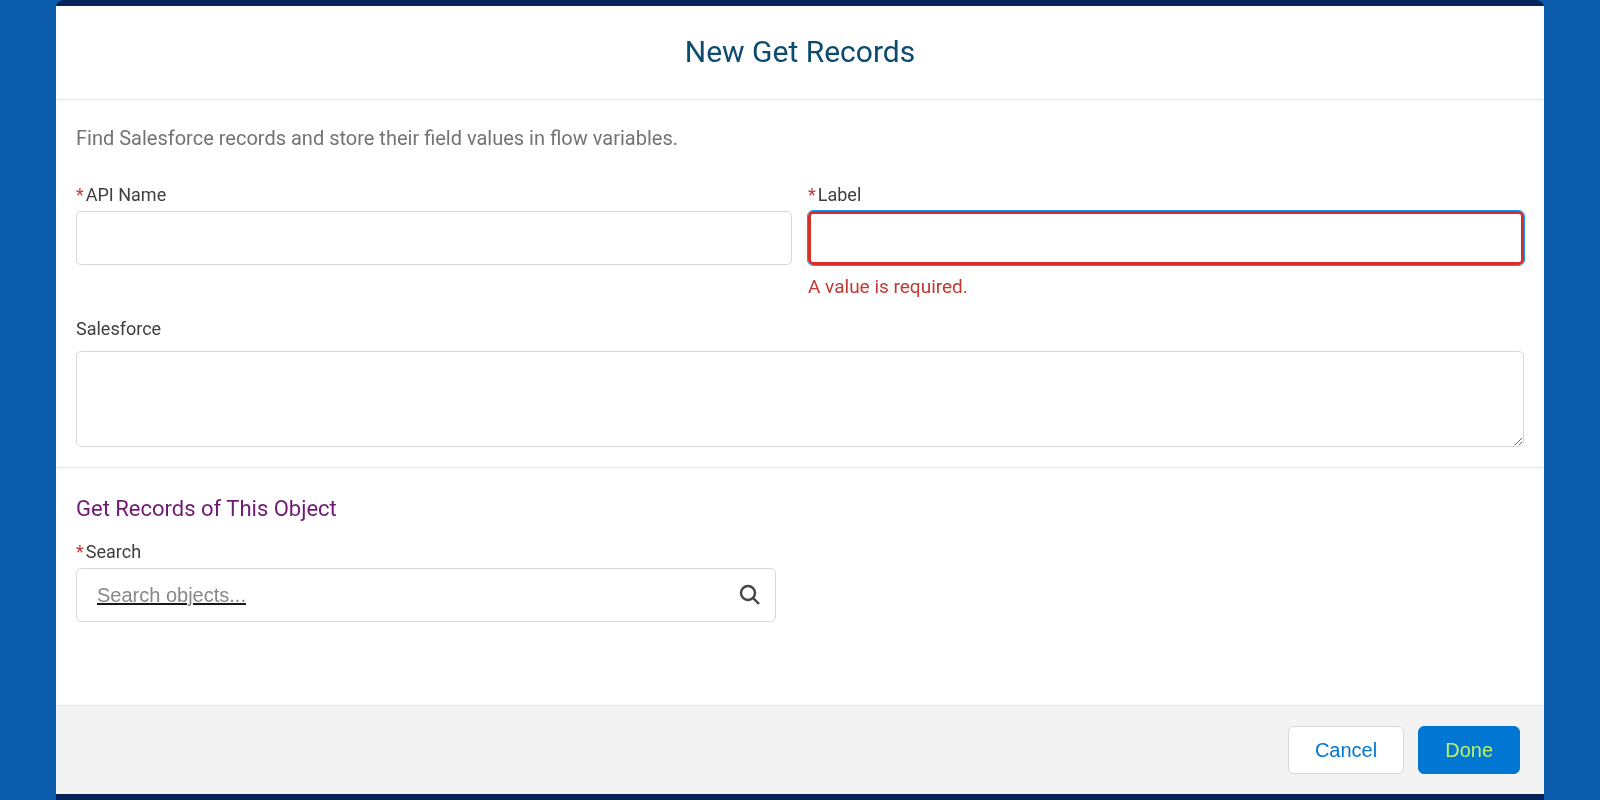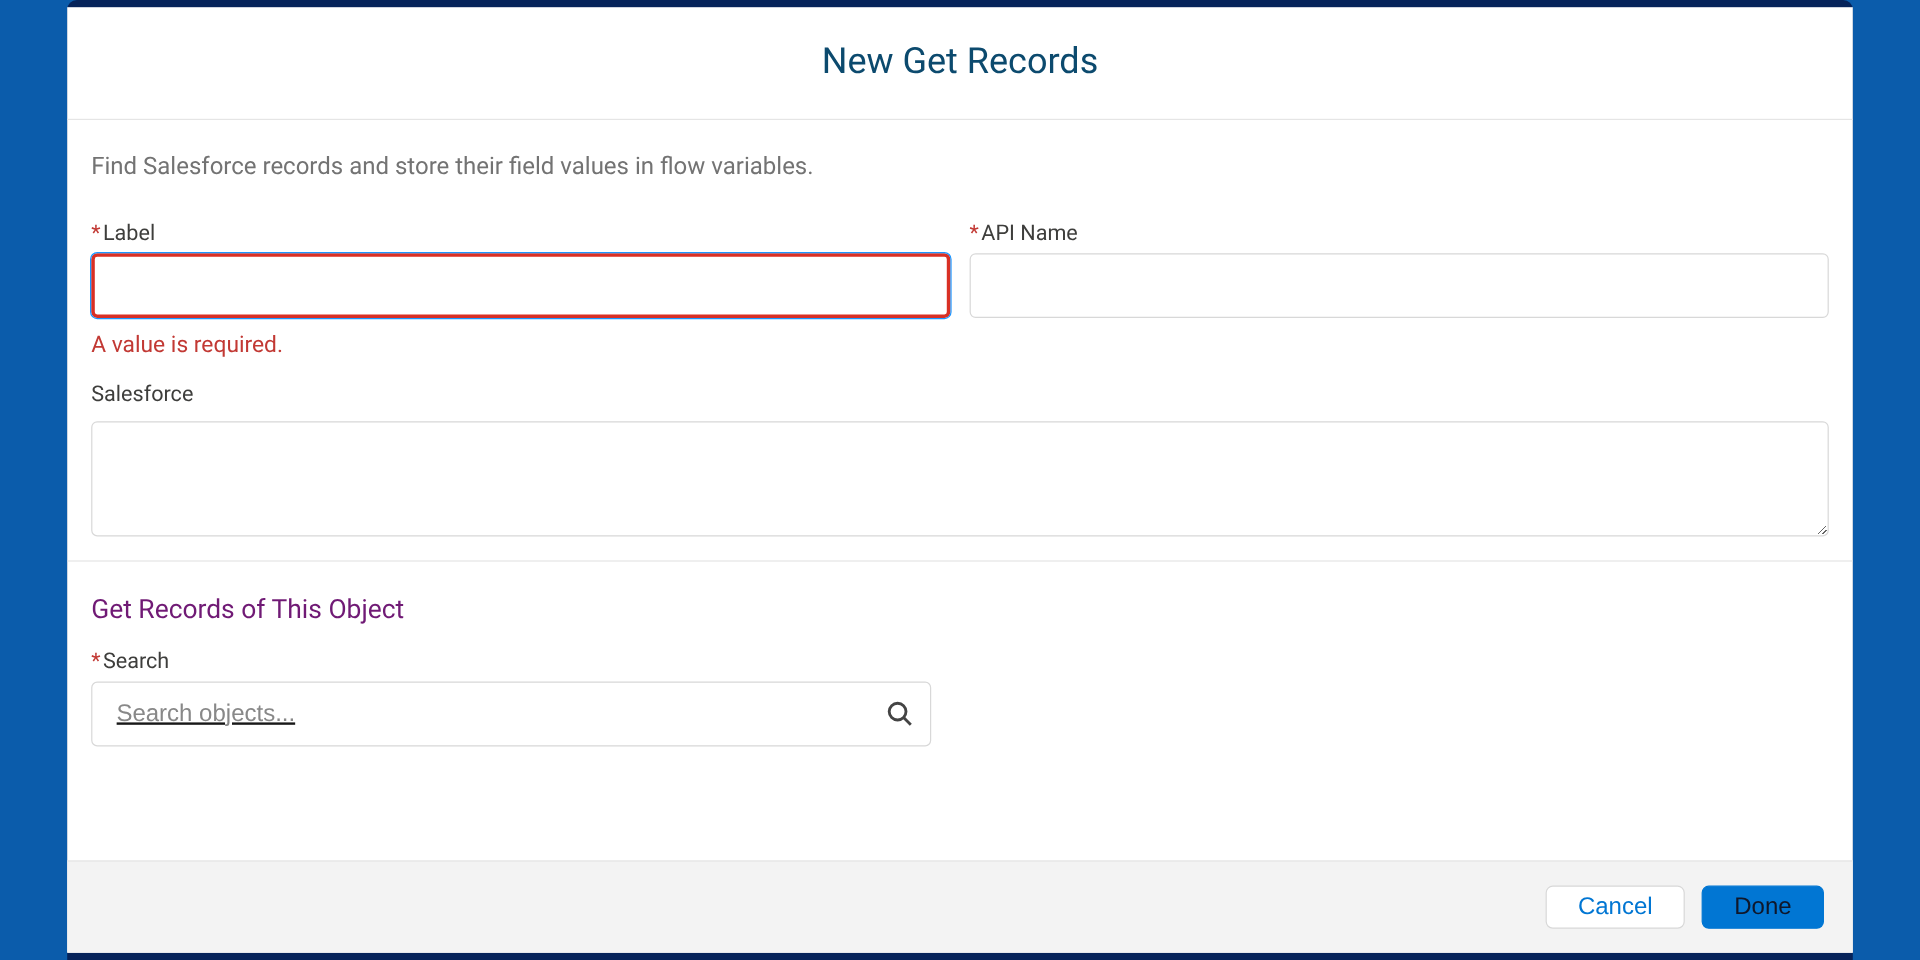--- a/index.html
+++ b/index.html
@@ -148,35 +148,35 @@
     .modal-footer {
       background: #f3f3f3;
       border-top: 1px solid #e5e5e5;
       display: flex;
       justify-content: flex-end;
       align-items: center;
       padding: 20px 24px;
       gap: 14px;
     }
     .btn {
-      height: 36px;
+      height: 48px;
       padding: 0 26px;
       border-radius: 6px;
       font-size: 20px;
       cursor: pointer;
       border: 1px solid transparent;
     }
     .btn-neutral {
       background: #ffffff;
       border: 1px solid #d8d8d8;
       color: #0176d3;
     }
     .btn-brand {
       background: #0176d3;
-      color: #0f172a;
+      color: #bef264;
       border: 1px solid #0176d3;
     }
     .pad-bottom {
       height: 20px;
     }
   </style>
 </head>
 <body>
 
 <div class="outer-wrap">
@@ -185,32 +185,32 @@
     <div class="modal-header">
       <h2 class="modal-title">New Get Records</h2>
     </div>
 
     <div class="modal-body">
       <div class="body-content">
 
         <div class="intro-text">Find Salesforce records and store their field values in flow variables.</div>
 
         <div class="form-row">
+          <div class="form-col">
+            <label class="form-label">
+              <span class="req-star">*</span><span>API Name</span>
+            </label>
+            <input type="text" class="text-input" value="" style="">
+          </div>
           <div class="form-col">
             <label class="form-label">
               <span class="req-star">*</span><span>Label</span>
             </label>
             <input type="text" class="text-input error" autofocus="" value="" style="">
             <div class="field-error">A value is required.</div>
-          </div>
-          <div class="form-col">
-            <label class="form-label">
-              <span class="req-star">*</span><span>API Name</span>
-            </label>
-            <input type="text" class="text-input" value="" style="">
           </div>
         </div>
 
         <div class="form-row" style="flex-direction:column; gap:6px; margin-bottom:0;">
           <label class="form-label">Salesforce</label>
           <textarea class="textarea-input" style=""></textarea>
         </div>
 
         <div class="section-divider"></div>
 

